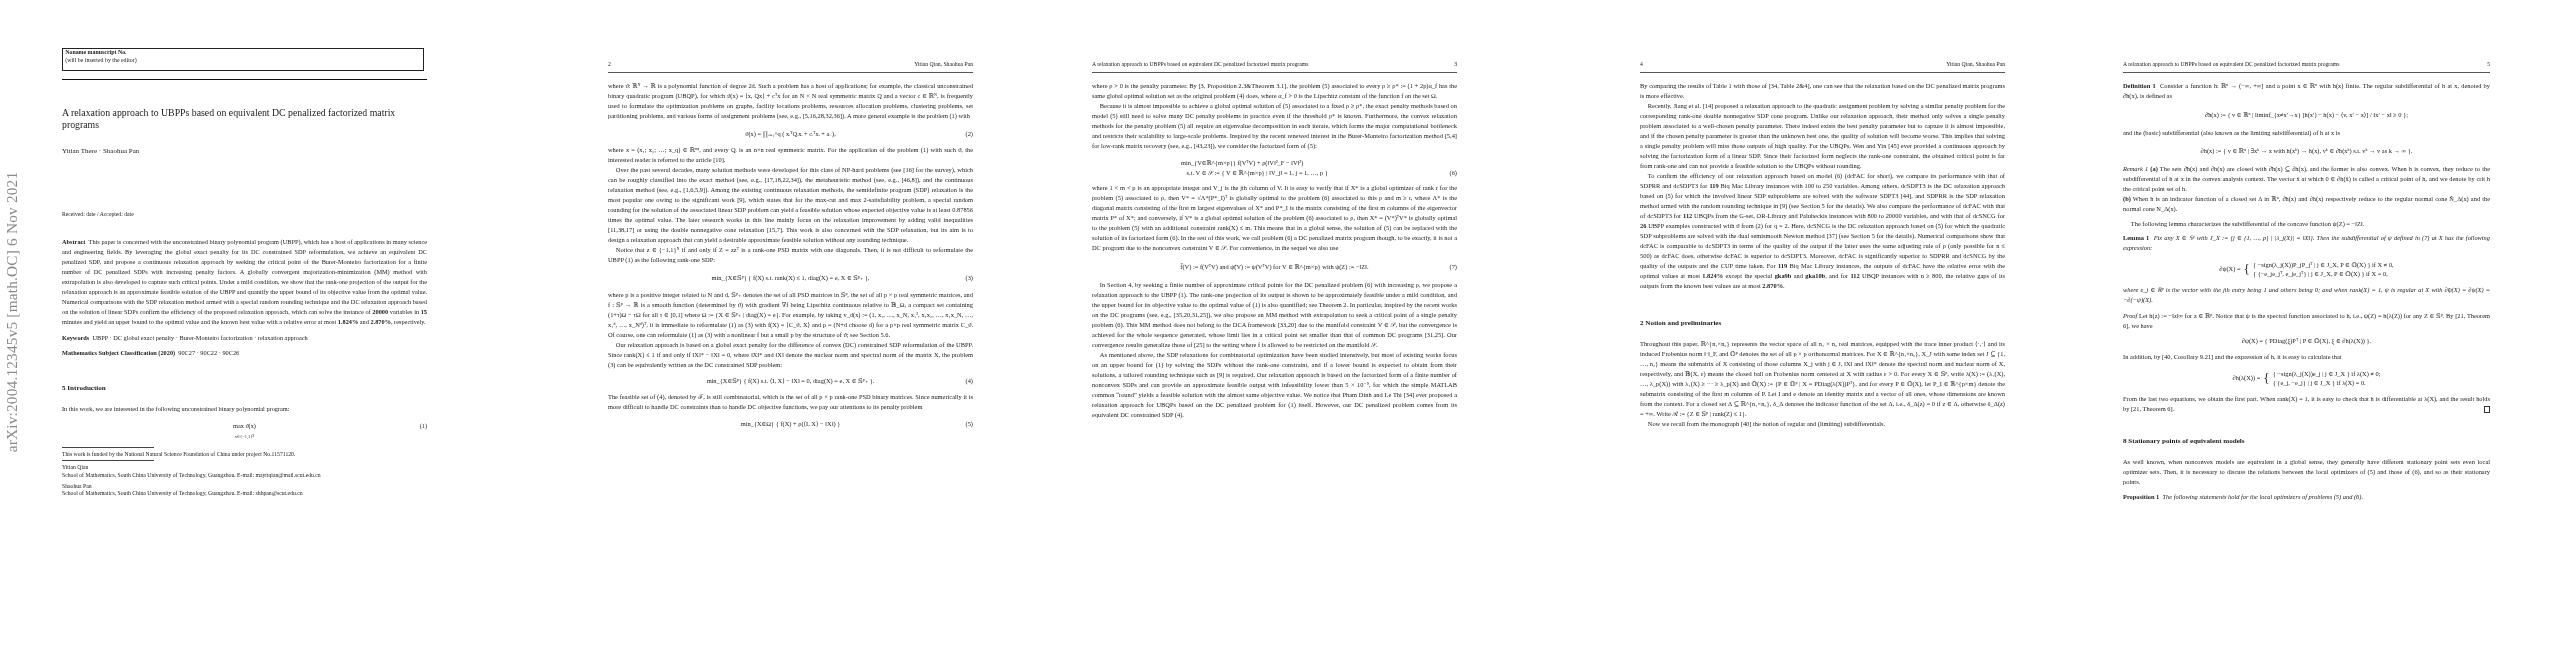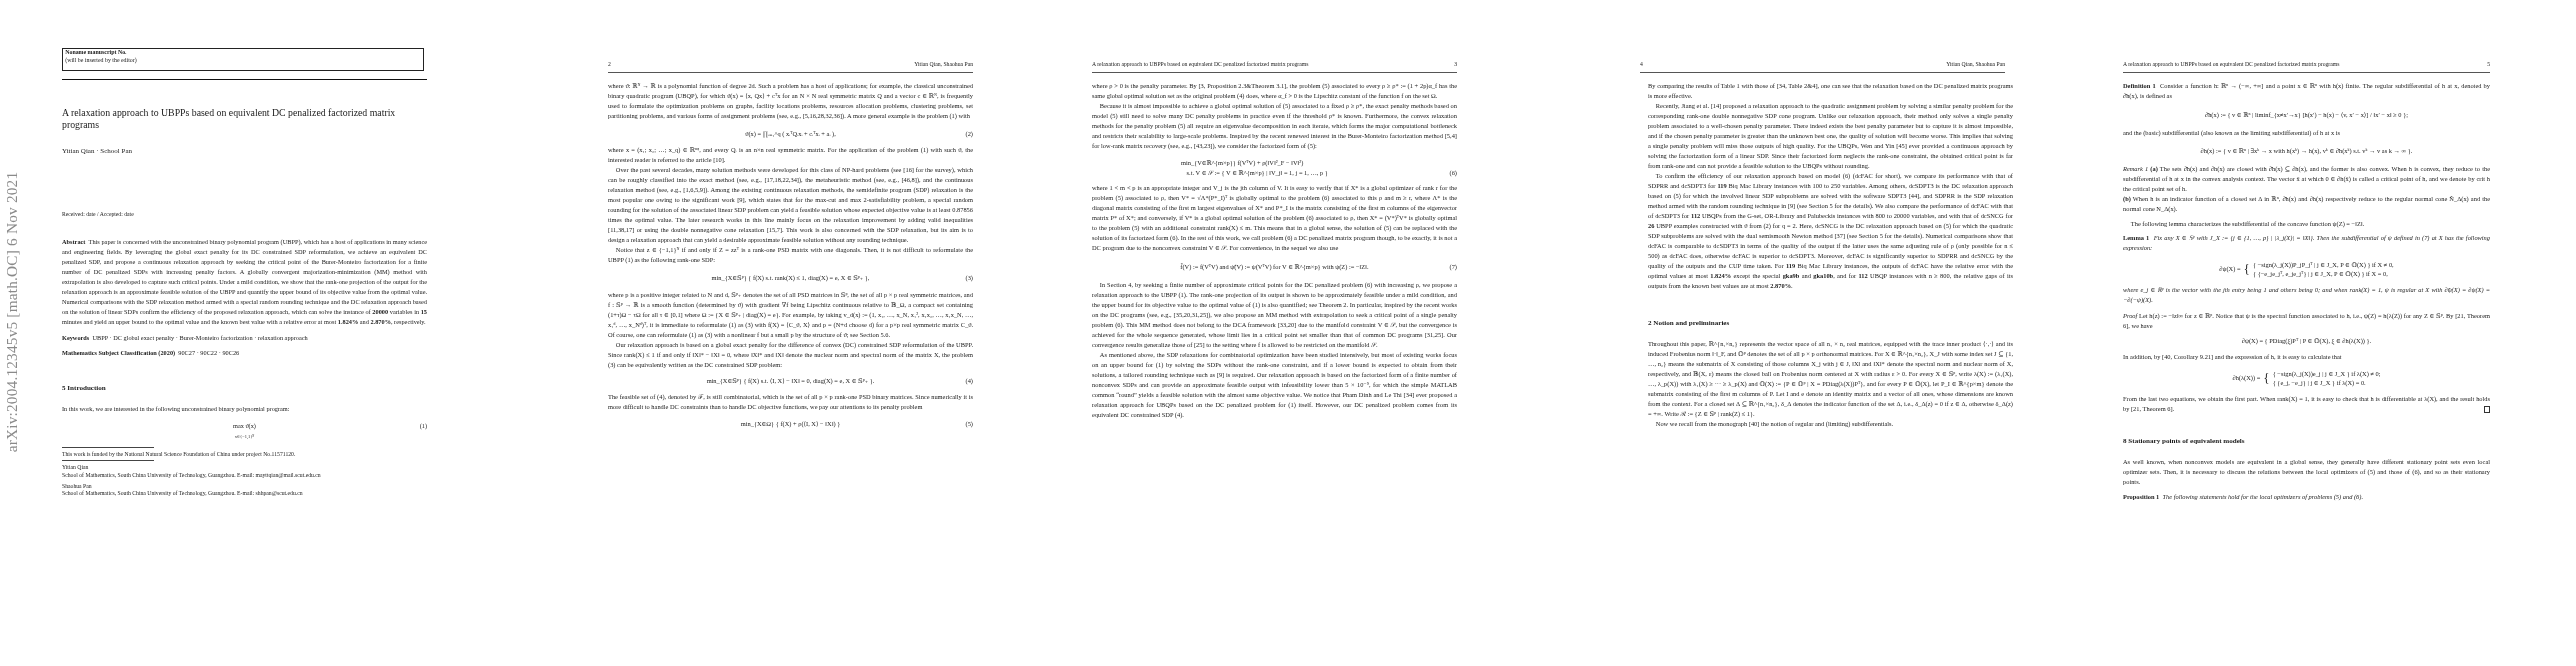--- a/index.html
+++ b/index.html
@@ -38,21 +38,21 @@
       <span>arXiv:2004.12345v5  [math.OC]  6 Nov 2021</span>
     </div>
 
   <div class="nonamebox">
     <div class="b">Noname manuscript No.</div>
     <div>(will be inserted by the editor)</div>
   </div>
   <div class="thickrule"></div>
 
   <div class="title">A relaxation approach to UBPPs based on equivalent DC penalized factorized matrix programs</div>
-  <div class="authors">Yitian Qian · School Pan</div>
+  <div class="authors">Yitian There · Shaohua Pan</div>
   <div class="received">Received: date / Accepted: date</div>
 
   <div class="abs">
     <p class="p"><span class="b">Abstract</span>&nbsp; <span>This paper is concerned with the unconstrained binary polynomial program (UBPP), which has a host of applications in many science and engineering fields. By leveraging the global exact penalty for its DC constrained SDP reformulation, we achieve an equivalent DC penalized SDP, and propose a continuous relaxation approach by seeking the critical point of the Burer-Monteiro factorization for a finite number of DC penalized SDPs with increasing penalty factors. A globally convergent majorization-minimization (MM) method with extrapolation is also developed to capture such critical points. Under a mild condition, we show that the rank-one projection of the output for the relaxation approach is an approximate feasible solution of the UBPP and quantify the upper bound of its objective value from the optimal value. Numerical comparisons with the SDP relaxation method armed with a special random rounding technique and the DC relaxation approach based on the solution of linear SDPs confirm the efficiency of the proposed relaxation approach, which can solve the instance of </span><span class="b">20000</span><span> variables in </span><span class="b">15</span><span> minutes and yield an upper bound to the optimal value and the known best value with a relative error at most </span><span class="b">1.824%</span><span> and </span><span class="b">2.870%</span><span>, respectively.</span></p>
     <p class="p" style="margin-top:5.6px;"><span class="b">Keywords</span>&nbsp; <span>UBPP · DC global exact penalty · Burer-Monteiro factorization · relaxation approach</span></p>
     <p class="p" style="margin-top:5.6px;"><span class="b">Mathematics Subject Classification (2020)</span>&nbsp; <span>90C27 · 90C22 · 90C26</span></p>
     <p class="sec" style="margin-top:24.5px;">5 Introduction</p>
     <p class="p" style="margin-top:11px;">In this work, we are interested in the following unconstrained binary polynomial program:</p>
     <div class="eq" style="margin-top:7.8px;">
       <span>max   ϑ(x)</span><br>
@@ -110,21 +110,21 @@
     <p class="p ind">As mentioned above, the SDP relaxations for combinatorial optimization have been studied intensively, but most of existing works focus on an upper bound for (1) by solving the SDPs without the rank-one constraint, and if a lower bound is expected to obtain from their solutions, a tailored rounding technique such as [9] is required. Our relaxation approach is based on the factorized form of a finite number of nonconvex SDPs and can provide an approximate feasible output with infeasibility lower than 5 × 10⁻⁹, for which the simple MATLAB common “round” yields a feasible solution with the almost same objective value. We notice that Pham Dinh and Le Thi [34] ever proposed a relaxation approach for UBQPs based on the DC penalized problem for (1) itself. However, our DC penalized problem comes from its equivalent DC constrained SDP (4).</p>
   </div>
 </div>
 
 <div class="page" style="left:1546px;width:515px;">
   <div class="head" style="left:94px;">
     <span>4</span>
     <span>Yitian Qian, Shaohua Pan</span>
   </div>
   <div class="rule" style="left:94px;"></div>
-  <div class="col" style="left:102px;top:81px;">
+  <div class="col" style="left:94px;top:81px;">
     <p class="p">By comparing the results of Table 1 with those of [34, Table 2&amp;4], one can see that the relaxation based on the DC penalized matrix programs is more effective.</p>
     <p class="p ind">Recently, Jiang et al. [14] proposed a relaxation approach to the quadratic assignment problem by solving a similar penalty problem for the corresponding rank-one double nonnegative SDP cone program. Unlike our relaxation approach, their method only solves a single penalty problem associated to a well-chosen penalty parameter. There indeed exists the best penalty parameter but to capture it is almost impossible, and if the chosen penalty parameter is greater than the unknown best one, the quality of solution will become worse. This implies that solving a single penalty problem will miss those outputs of high quality. For the UBQPs, Wen and Yin [45] ever provided a continuous approach by solving the factorization form of a linear SDP. Since their factorized form neglects the rank-one constraint, the obtained critical point is far from rank-one and can not provide a feasible solution to the UBQPs without rounding.</p>
     <p class="p ind"><span>To confirm the efficiency of our relaxation approach based on model (6) (dcFAC for short), we compare its performance with that of SDPRR and dcSDPT3 for </span><span class="b">119</span><span> Biq Mac Library instances with 100 to 250 variables. Among others, dcSDPT3 is the DC relaxation approach based on (5) for which the involved linear SDP subproblems are solved with the software SDPT3 [44], and SDPRR is the SDP relaxation method armed with the random rounding technique in [9] (see Section 5 for the details). We also compare the performance of dcFAC with that of dcSDPT3 for </span><span class="b">112</span><span> UBQPs from the G-set, OR-Library and Palubeckis instances with 800 to 20000 variables, and with that of dcSNCG for </span><span class="b">26</span><span> UBPP examples constructed with ϑ from (2) for q = 2. Here, dcSNCG is the DC relaxation approach based on (5) for which the quadratic SDP subproblems are solved with the dual semismooth Newton method [37] (see Section 5 for the details). Numerical comparisons show that dcFAC is comparable to dcSDPT3 in terms of the quality of the output if the latter uses the same adjusting rule of ρ (only possible for n ≤ 500) as dcFAC does, otherwise dcFAC is superior to dcSDPT3. Moreover, dcFAC is significantly superior to SDPRR and dcSNCG by the quality of the outputs and the CUP time taken. For </span><span class="b">119</span><span> Biq Mac Library instances, the outputs of dcFAC have the relative error with the optimal values at most </span><span class="b">1.824%</span><span> except the special </span><span class="b">gka9b</span><span> and </span><span class="b">gka10b</span><span>, and for </span><span class="b">112</span><span> UBQP instances with n ≥ 800, the relative gaps of its outputs from the known best values are at most </span><span class="b">2.870%</span><span>.</span></p>
     <p class="sec" style="margin-top:27px;">2 Notion and preliminaries</p>
     <p class="p" style="margin-top:11px;">Throughout this paper, ℝ^{n₁×n₂} represents the vector space of all n₁ × n₂ real matrices, equipped with the trace inner product ⟨·,·⟩ and its induced Frobenius norm ‖·‖_F, and 𝕆ᵖ denotes the set of all p × p orthonormal matrices. For X ∈ ℝ^{n₁×n₂}, X_J with some index set J ⊆ {1, …, n₂} means the submatrix of X consisting of those columns X_j with j ∈ J, ‖X‖ and ‖X‖* denote the spectral norm and nuclear norm of X, respectively, and 𝔹(X, ε) means the closed ball on Frobenius norm centered at X with radius ε &gt; 0. For every X ∈ 𝕊ᵖ, write λ(X) := (λ₁(X), …, λ_p(X)) with λ₁(X) ≥ ··· ≥ λ_p(X) and 𝕆(X) := {P ∈ 𝕆ᵖ | X = PDiag(λ(X))Pᵀ}, and for every P ∈ 𝕆(X), let P_I ∈ ℝ^{p×m} denote the submatrix consisting of the first m columns of P. Let I and e denote an identity matrix and a vector of all ones, whose dimensions are known from the context. For a closed set Δ ⊆ ℝ^{n₁×n₂}, δ_Δ denotes the indicator function of the set Δ, i.e., δ_Δ(z) = 0 if z ∈ Δ, otherwise δ_Δ(z) = +∞. Write ℛ := {Z ∈ 𝕊ᵖ | rank(Z) ≤ 1}.</p>
     <p class="p ind">Now we recall from the monograph [40] the notion of regular and (limiting) subdifferentials.</p>
   </div>
 </div>
 
 <div class="page" style="left:2061px;width:515px;">

